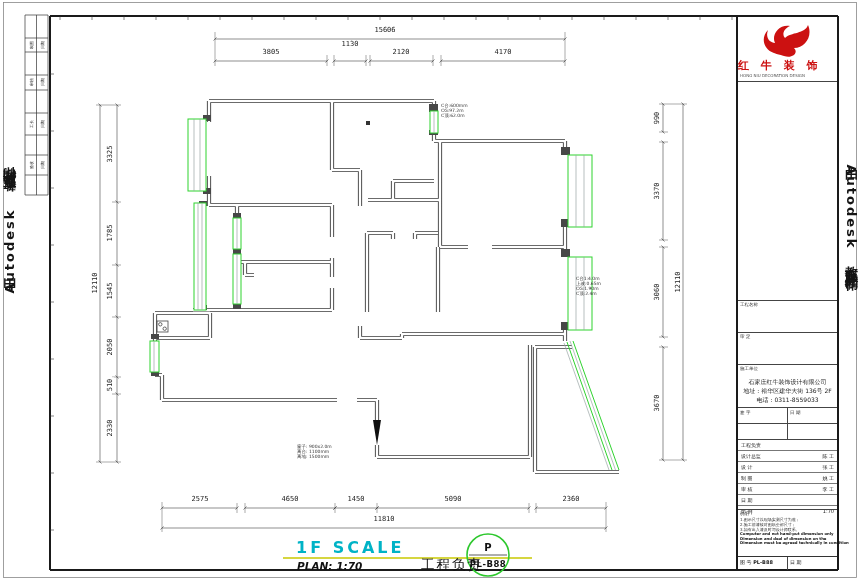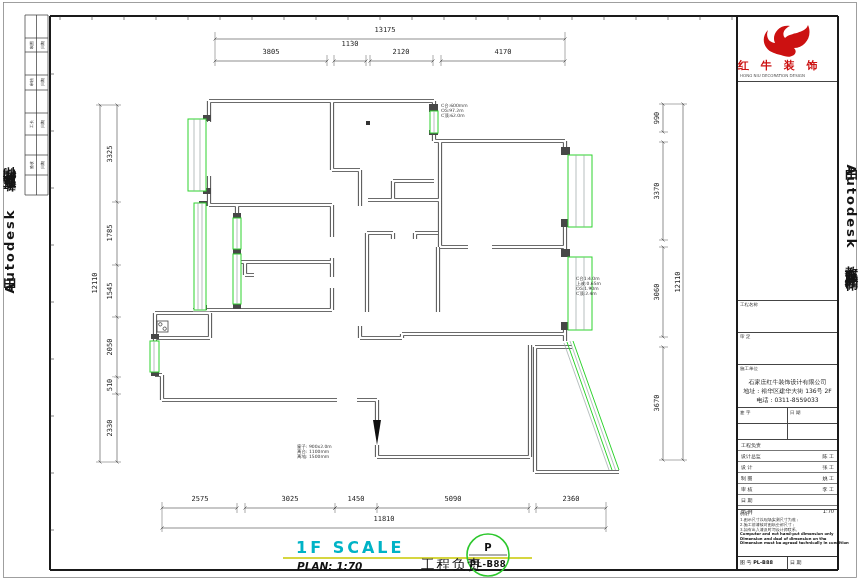--- a/index.html
+++ b/index.html
@@ -184,27 +184,27 @@
          M96,105 H121 M112,202 H121 M112,265 H121 M112,317 H121 M112,377 H121 M112,394 H121 M96,462 H121
          M659,104 H687 M659,132 H668 M659,142 H668 M659,240 H668 M659,247 H668 M659,337 H668 M659,347 H668 M659,460 H687"></path>
 
     <line x1="283" y1="558" x2="532" y2="558" stroke="#c9c900" stroke-width="1.6"></line>
 
     <circle cx="488" cy="555" r="21" fill="none" stroke="#2ec82e" stroke-width="1.6"></circle>
     <line x1="469" y1="555" x2="507" y2="555" stroke="#333" stroke-width="0.8"></line>
   </svg>
 
   <div id="overlay" class="abs" style="left:0;top:0;width:860px;height:580px;">
-      <div class="dimlab" style="left: 385px; top: 30px;">13175</div>
+      <div class="dimlab" style="left: 385px; top: 30px;">15606</div>
       <div class="dimlab" style="left: 271px; top: 52px;">3805</div>
       <div class="dimlab" style="left: 350px; top: 44px;">1130</div>
       <div class="dimlab" style="left: 401px; top: 52px; text-align: right;">2120</div>
       <div class="dimlab" style="left: 503px; top: 52px;">4170</div>
       <div class="dimlab" style="left: 200px; top: 499px;">2575</div>
-      <div class="dimlab" style="left: 290px; top: 499px;">3025</div>
+      <div class="dimlab" style="left: 290px; top: 499px;">4650</div>
       <div class="dimlab" style="left: 356px; top: 499px; text-align: right;">1450</div>
       <div class="dimlab" style="left: 453px; top: 499px;">5090</div>
       <div class="dimlab" style="left: 571px; top: 499px;">2360</div>
       <div class="dimlab" style="left: 384px; top: 519px;">11810</div>
       <div class="dimlab rot" style="left: 95px; top: 283px;">12110</div>
       <div class="dimlab rot" style="left: 110px; top: 154px;">3325</div>
       <div class="dimlab rot" style="left: 110px; top: 233px;">1785</div>
       <div class="dimlab rot" style="left: 110px; top: 291px;">1545</div>
       <div class="dimlab rot" style="left: 110px; top: 347px;">2050</div>
       <div class="dimlab rot" style="left: 110px; top: 385px;">510</div>

